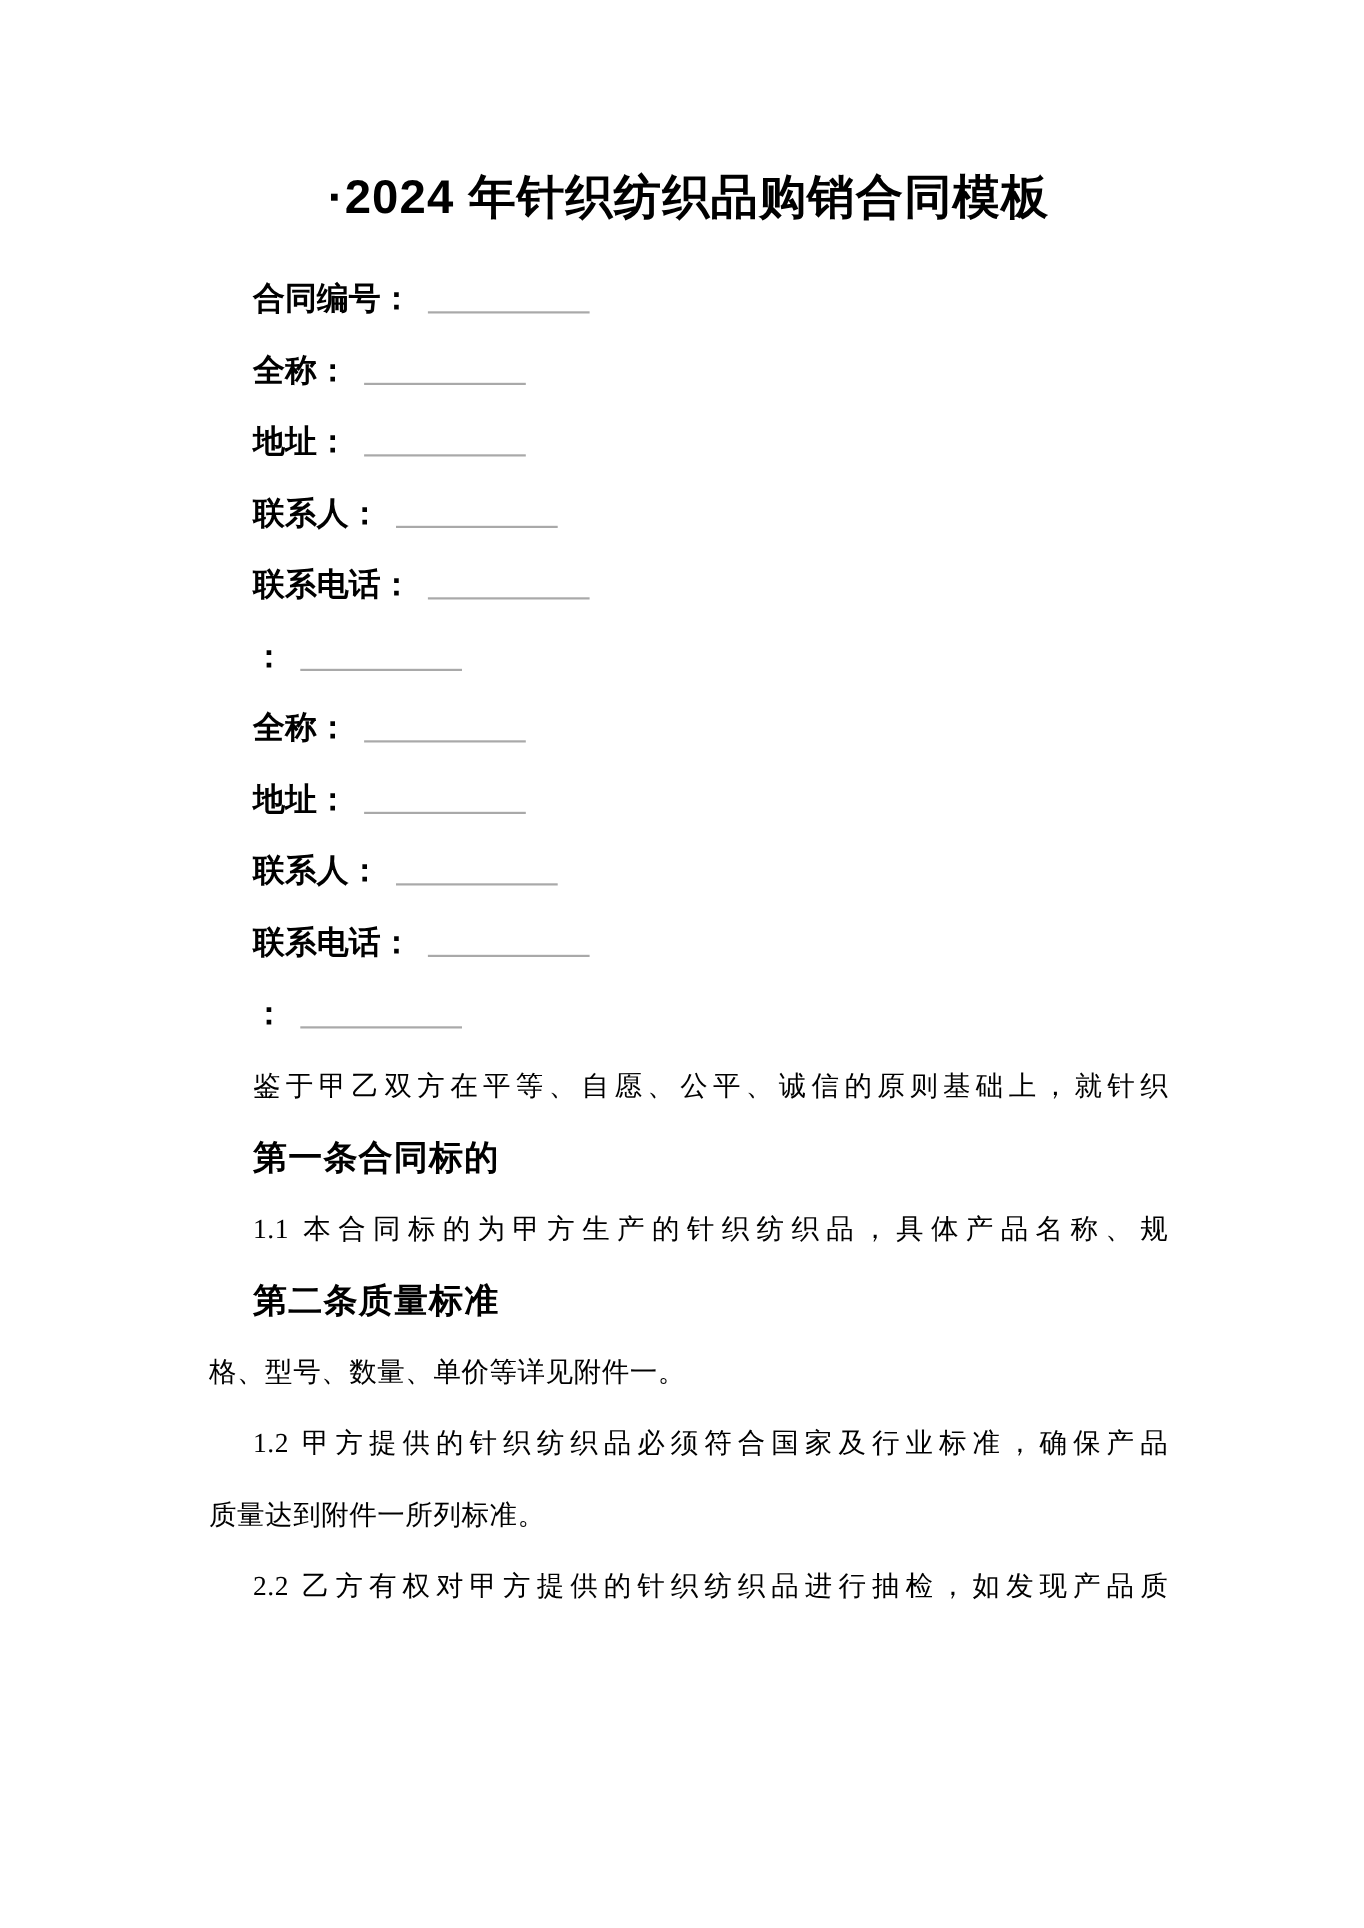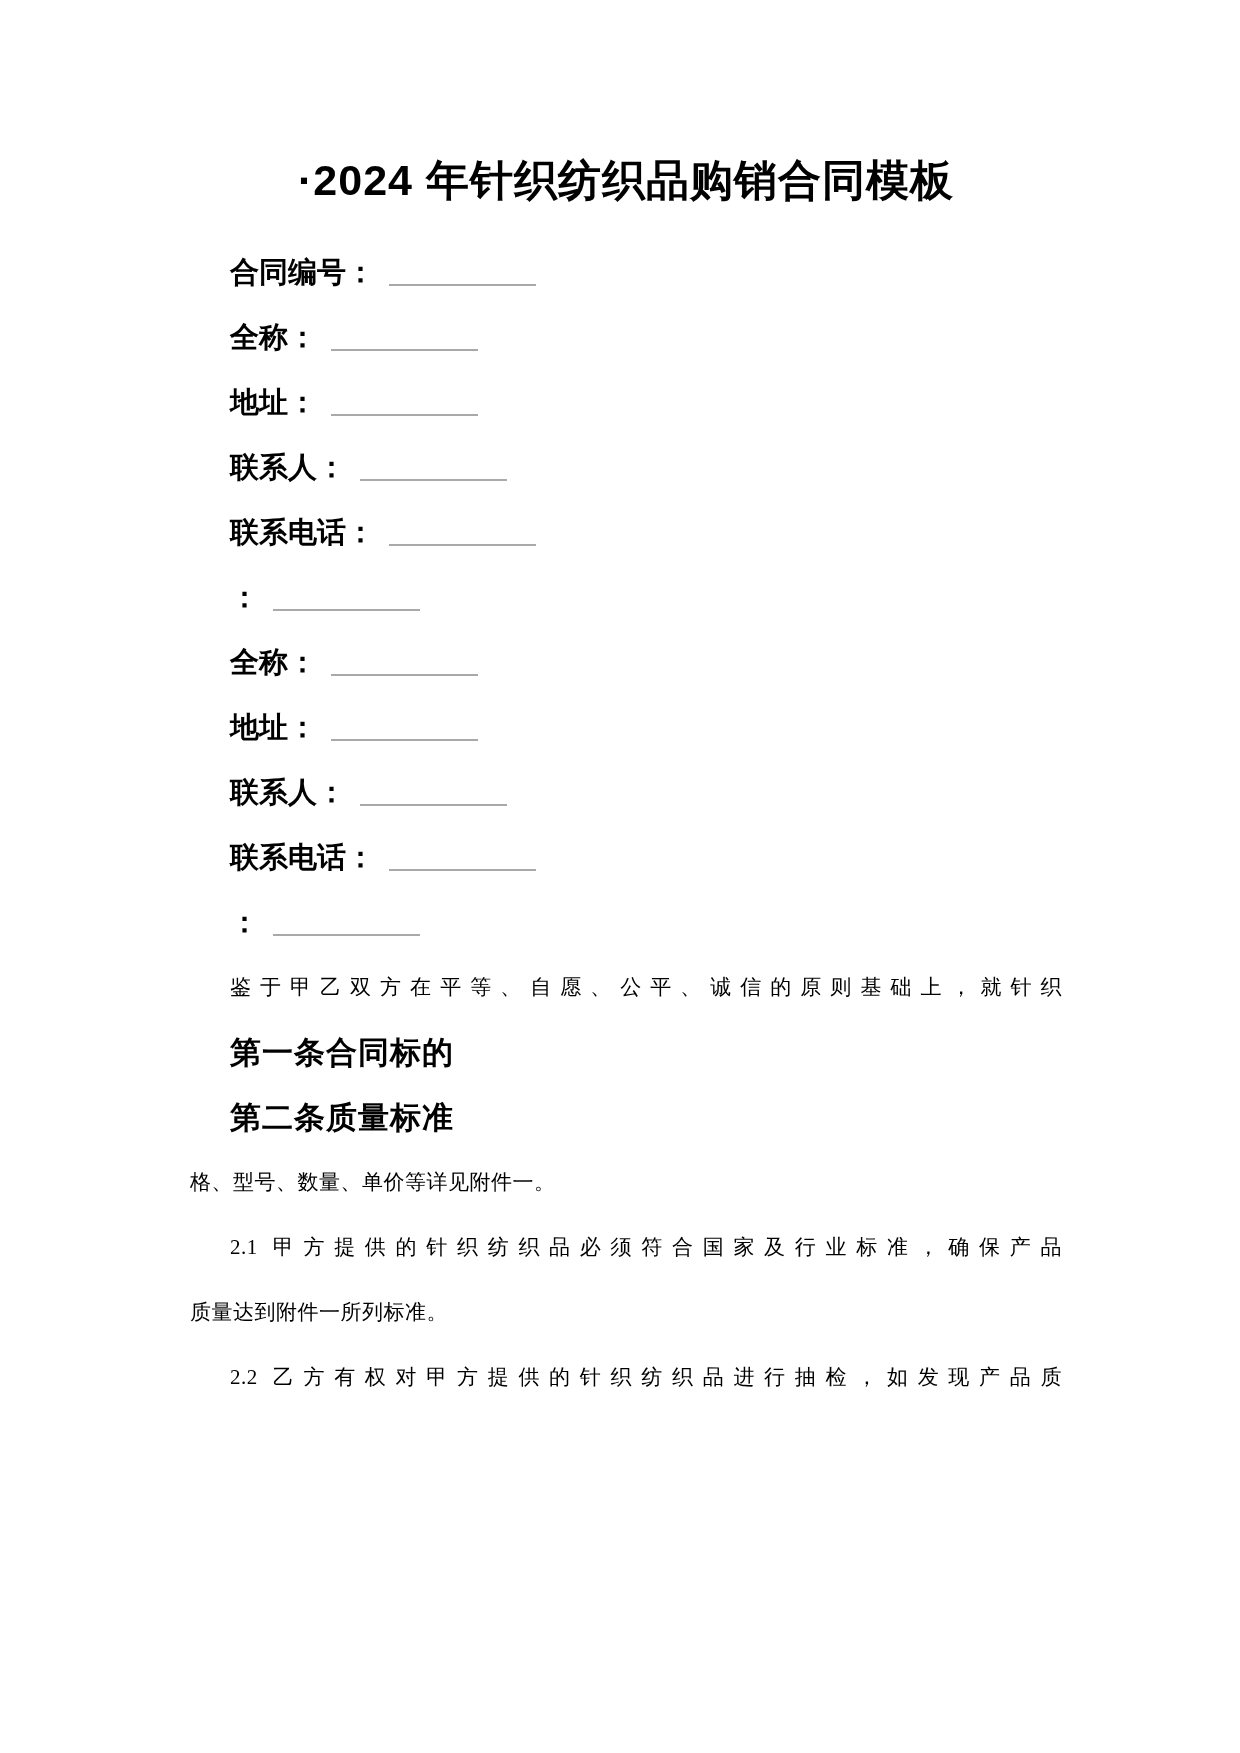--- a/index.html
+++ b/index.html
@@ -46,21 +46,21 @@
     border-bottom: 2px solid #a9a9a9;
     margin-left: 14px;
     transform: translateY(4px);
   }
   .doc-body {
     margin: 0 178px 0 190px;
   }
   .bline {
     height: 65px;
     line-height: 65px;
-    font-size: 21px;
+    font-size: 25px;
     letter-spacing: 0.5px;
   }
   .bline.indent {
     padding-left: 40px;
   }
   .bline.justify {
     text-align: justify;
     text-align-last: justify;
     text-justify: inter-character;
   }
@@ -123,26 +123,27 @@
     <span class="field-label">：</span><span class="blank-line"></span>
   </div>
 </section>
 
   <section class="doc-body" id="body-container">
   <div class="bline indent justify">鉴于甲乙双方在平等、自愿、公平、诚信的原则基础上，就针织</div>
 
 
   <div class="bline indent heading">第一条合同标的</div>
 
+  <div class="bline indent justify">1.1 本合同标的为甲方生产的针织纺织品，具体产品名称、规</div>
 
   <div class="bline indent heading">第二条质量标准</div>
 
   <div class="bline">格、型号、数量、单价等详见附件一。</div>
 
-  <div class="bline indent justify">2.1 甲方提供的针织纺织品必须符合国家及行业标准，确保产品</div>
+  <div class="bline indent justify">1.2 甲方提供的针织纺织品必须符合国家及行业标准，确保产品</div>
 
   <div class="bline">质量达到附件一所列标准。</div>
 
   <div class="bline indent justify">2.2 乙方有权对甲方提供的针织纺织品进行抽检，如发现产品质</div>
 
 </section>
 
 </div>
 
 </body></html>

